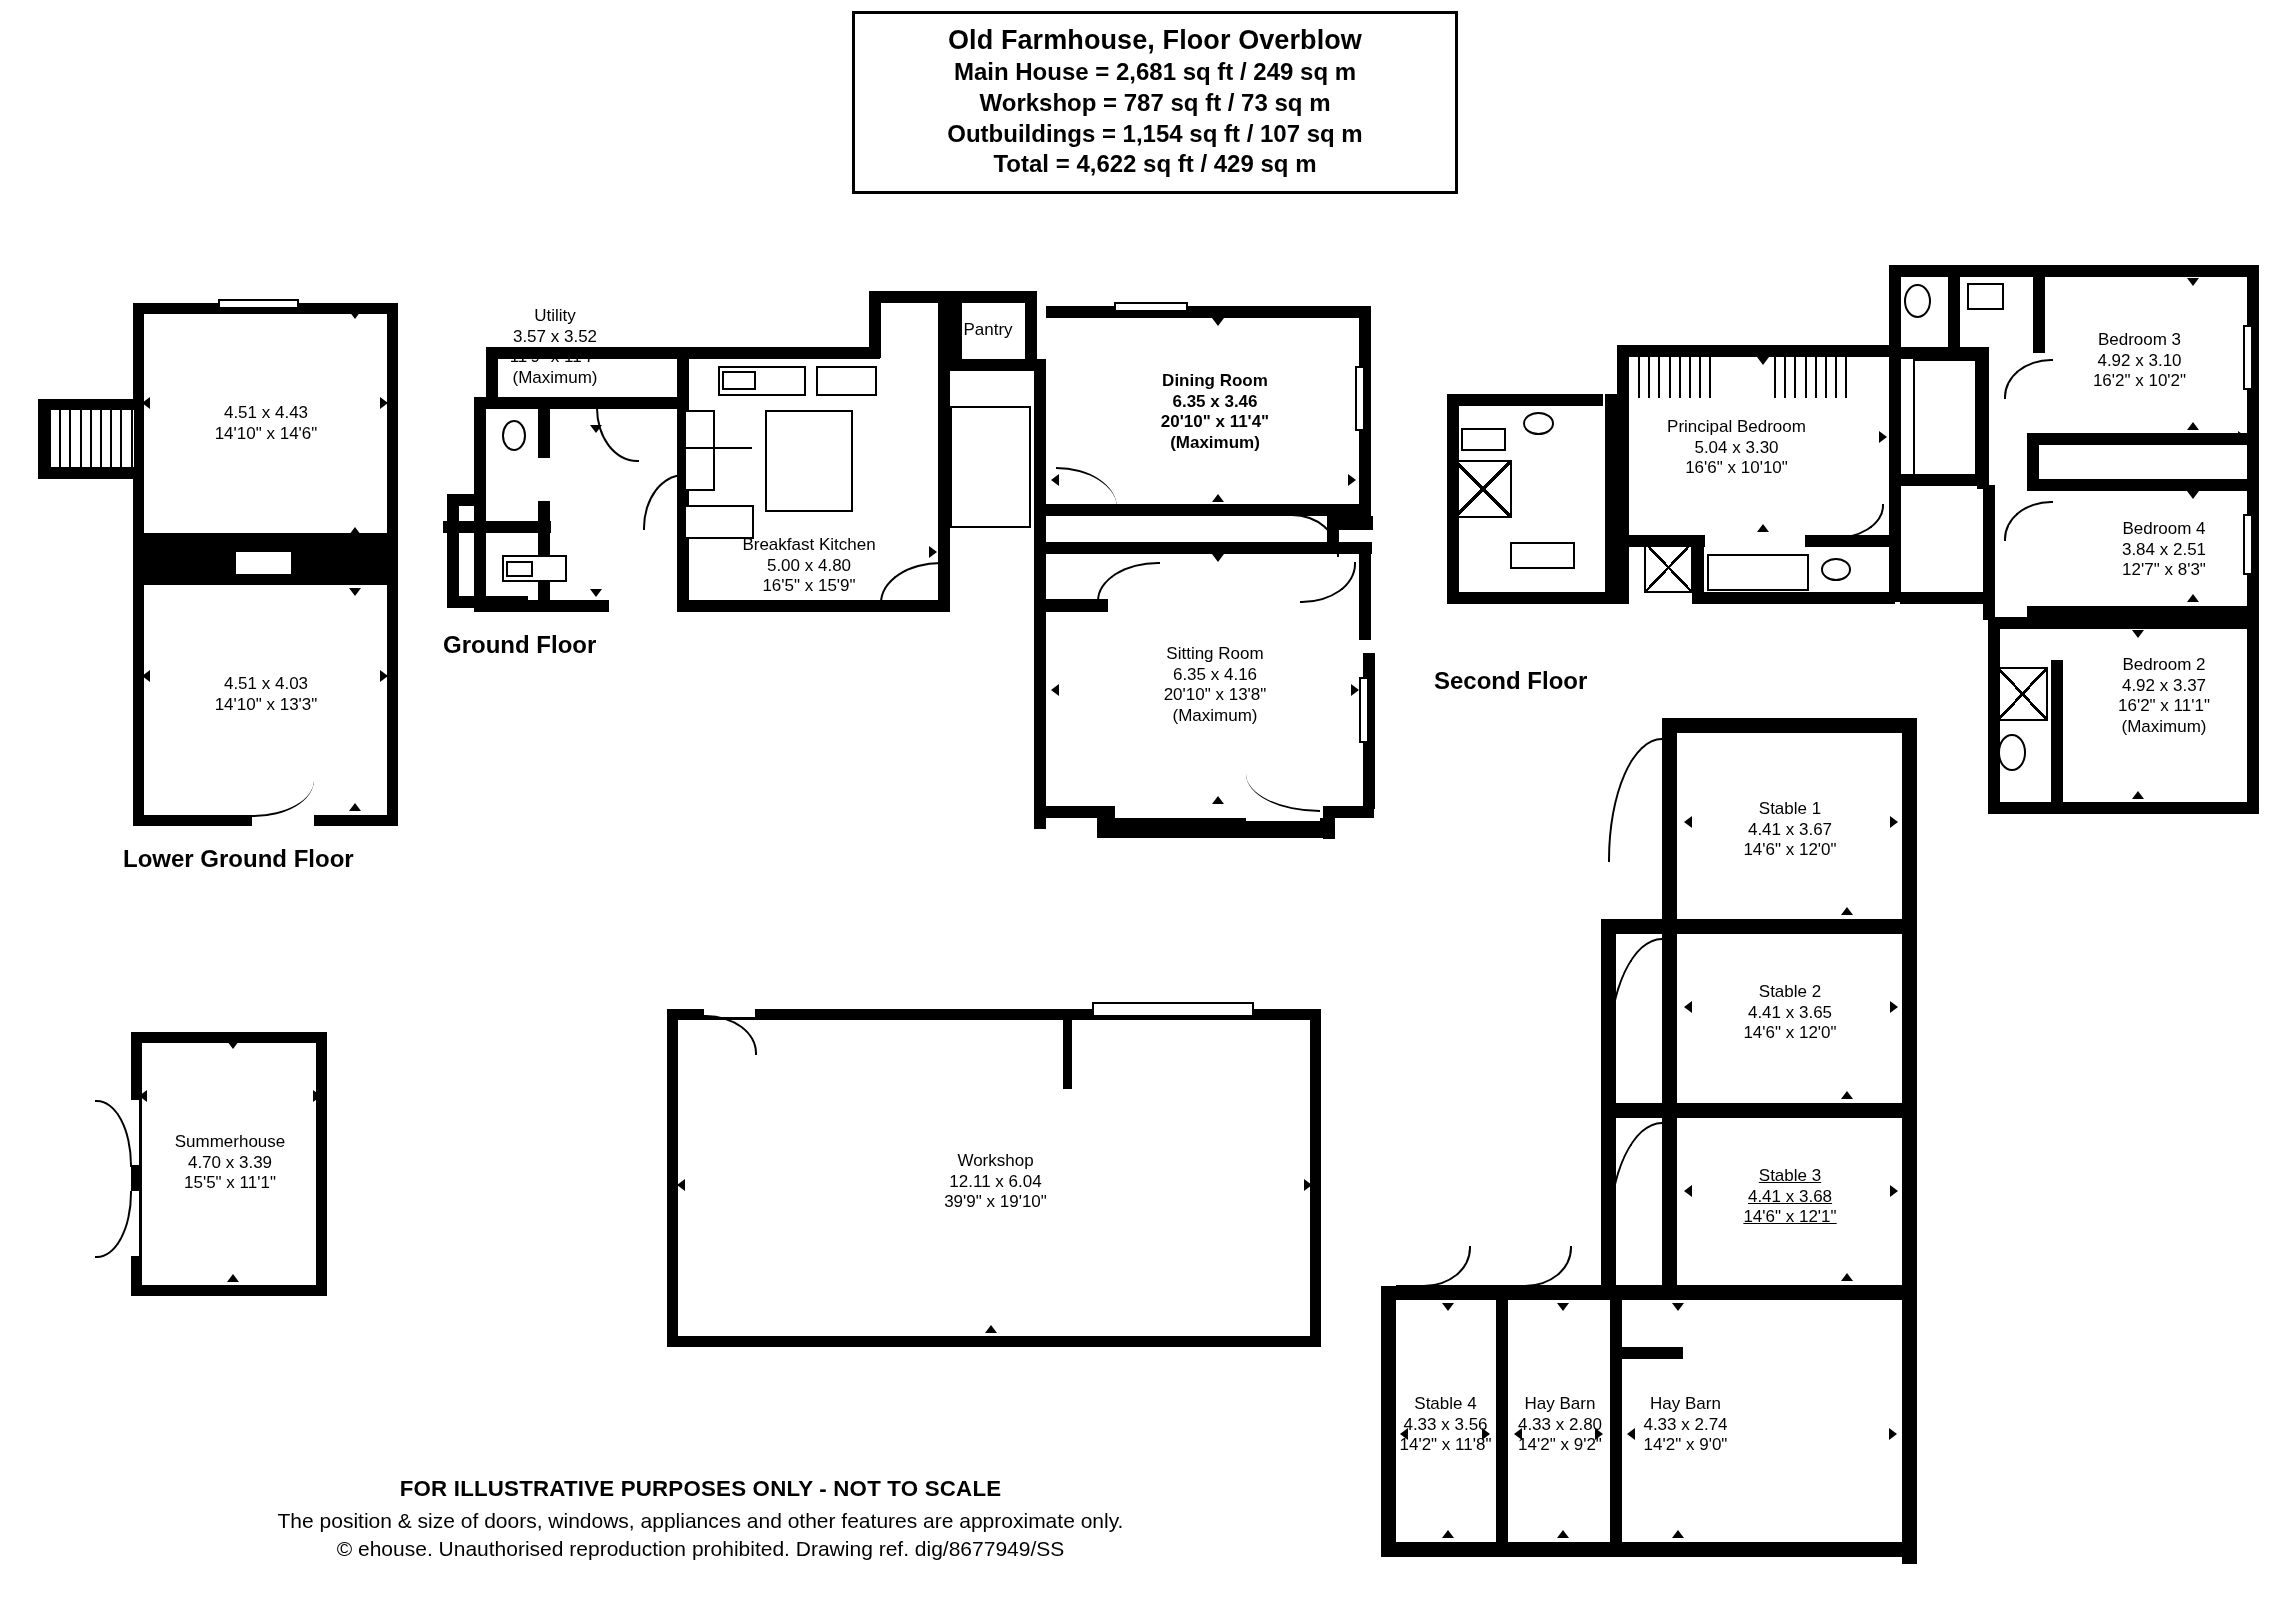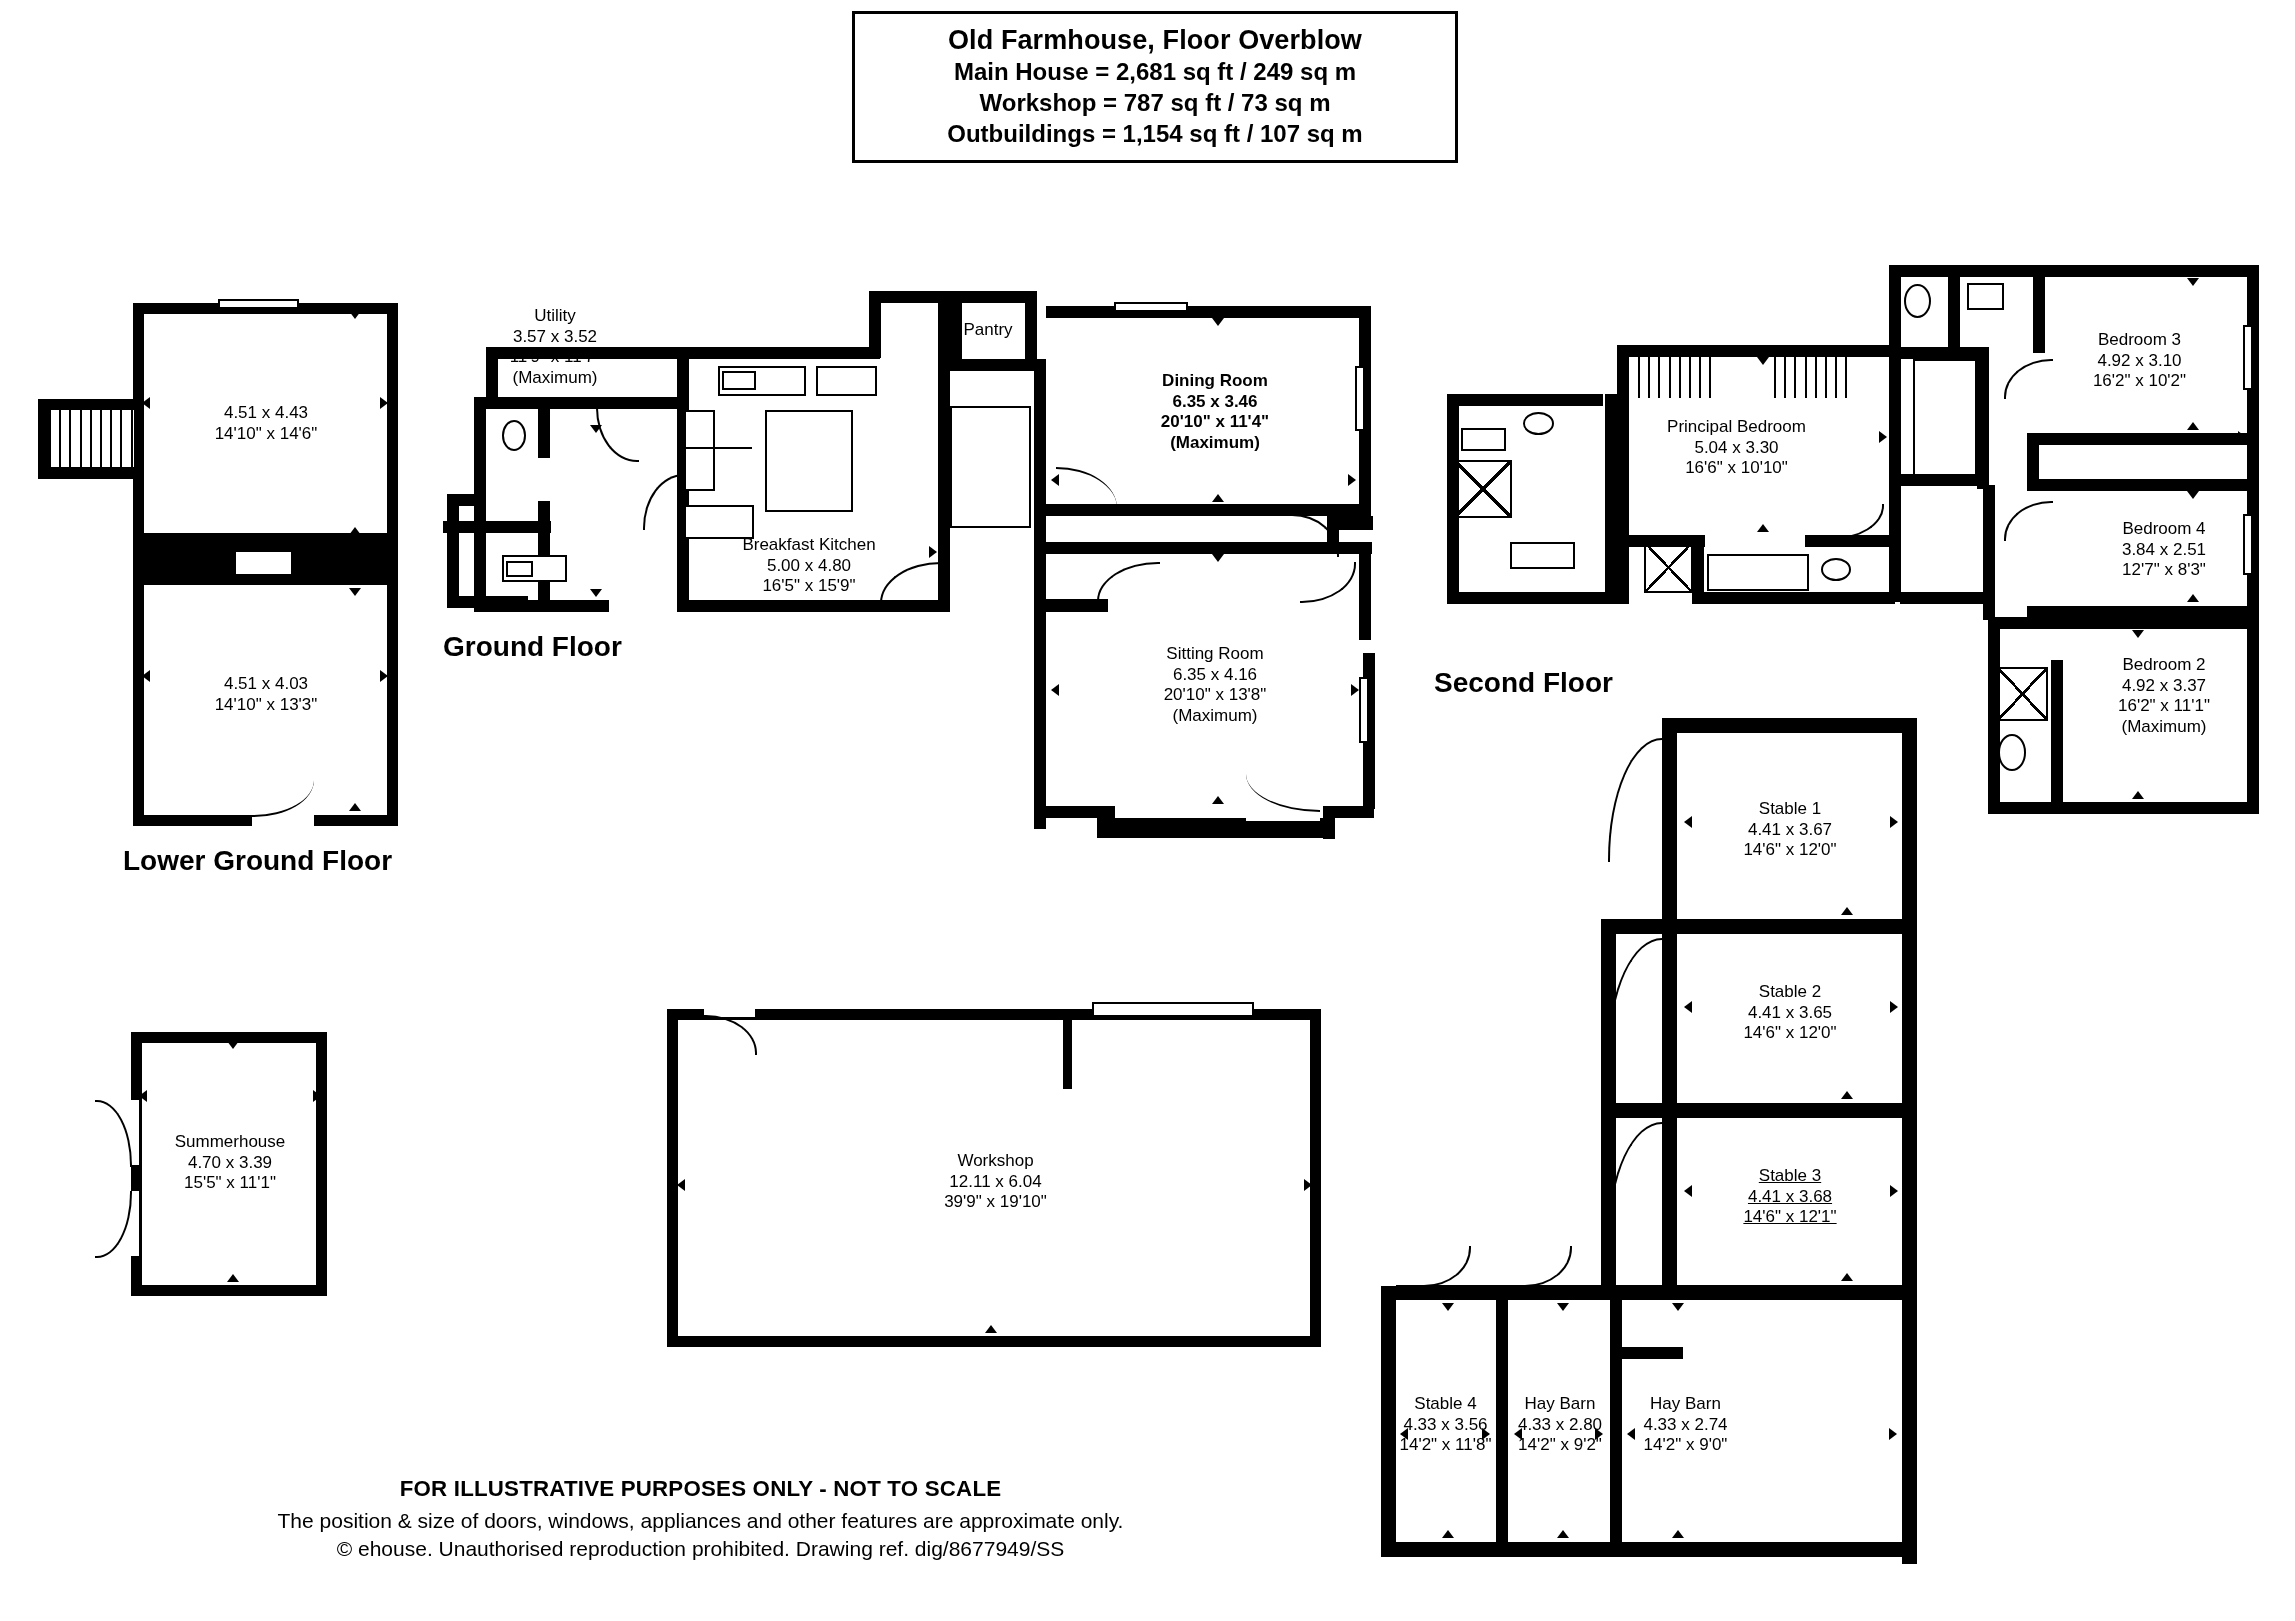--- a/index.html
+++ b/index.html
@@ -2,21 +2,21 @@
 <html style="font-size:10.8px"><head>
 <meta charset="utf-8">
 <style>
   html,body{margin:0;padding:0;background:#fff;}
   body{width:2295px;height:1622px;position:relative;font-family:"Liberation Sans",sans-serif;color:#000;overflow:hidden;}
   #stage{position:absolute;left:0;top:0;width:2295px;height:1622px;}
 
   
   .wall{position:absolute;background:#000;}
   .lbl{position:absolute;text-align:center;line-height:1.22;white-space:pre;font-size:17px;}
-  .floorname{position:absolute;font-weight:bold;font-size:28px;white-space:nowrap;}
+  .floorname{position:absolute;font-weight:bold;font-size:24px;white-space:nowrap;}
   .thin{position:absolute;background:#000;}
   .outline{position:absolute;box-sizing:border-box;border:8.8px solid #000;}
   .outline.thick{border-width:11.5px;}
   .white{position:absolute;background:#fff;}
   .arrow{position:absolute;width:0;height:0;}
   .ar-l{border-top:6.1px solid transparent;border-bottom:6.1px solid transparent;border-right:8.8px solid #000;}
   .ar-r{border-top:6.1px solid transparent;border-bottom:6.1px solid transparent;border-left:8.8px solid #000;}
   .ar-u{border-left:6.1px solid transparent;border-right:6.1px solid transparent;border-bottom:8.8px solid #000;}
   .ar-d{border-left:6.1px solid transparent;border-right:6.1px solid transparent;border-top:8.8px solid #000;}
   .sweep{position:absolute;border:2px solid #000;background:transparent;}
@@ -46,20 +46,21 @@
 </head>
 <body>
 
 <div id="stage">
 
   <div id="titlebox">
     <div class="t0">Old Farmhouse, Floor Overblow</div>
     <div class="tl">Main House = 2,681 sq ft / 249 sq m</div>
     <div class="tl">Workshop = 787 sq ft / 73 sq m</div>
     <div class="tl">Outbuildings = 1,154 sq ft / 107 sq m</div>
+    <div class="tl">Total = 4,622 sq ft / 429 sq m</div>
   </div>
 
   <div>
 
     <div class="outline thick" style="left:133px;top:303px;width:265px;height:241px;"></div>
 
     <div class="outline thick" style="left:133px;top:574px;width:265px;height:252px;"></div>
 
     <div class="wall" style="left:38px;top:399px;width:96px;height:11.5px;"></div>
     <div class="wall" style="left:38px;top:399px;width:11.5px;height:79px;"></div>

